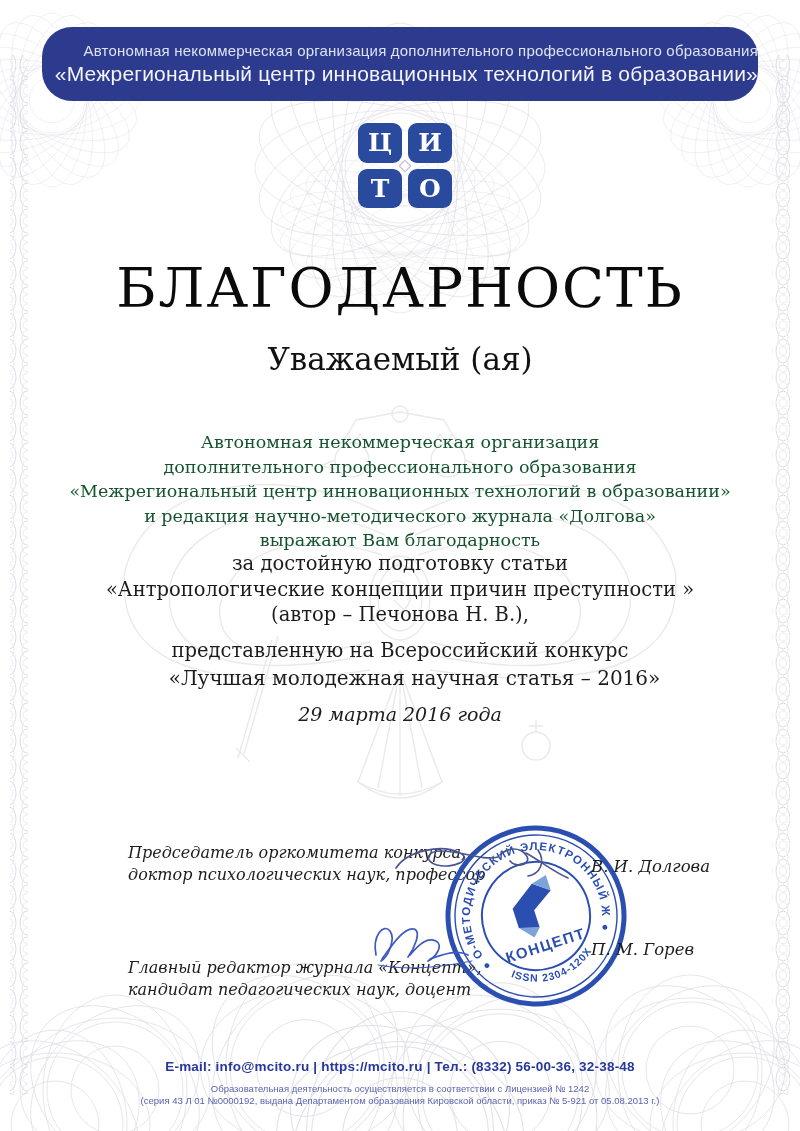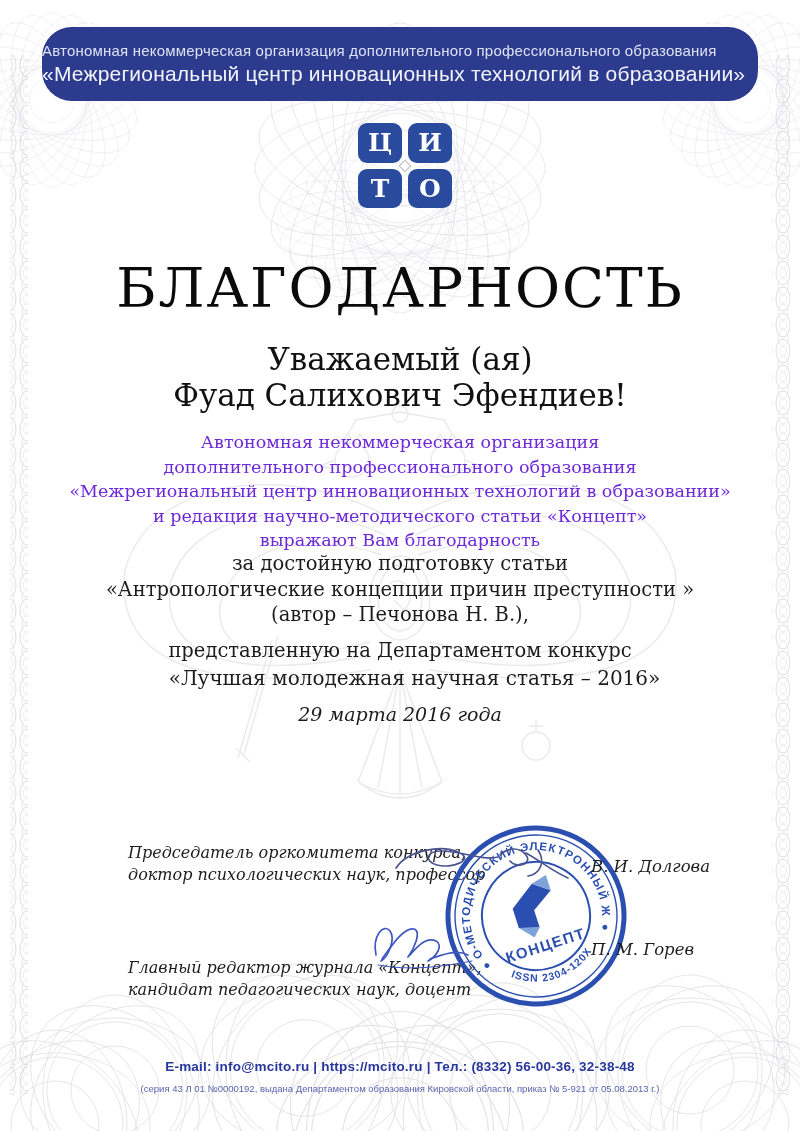--- a/index.html
+++ b/index.html
@@ -8,21 +8,21 @@
     position:relative; width:800px; height:1131px; margin:0 auto;
     background:#ffffff; overflow:hidden;
     font-family:"DejaVu Serif", serif; color:#141414;
   }
   .bg-svg { position:absolute; left:0; top:0; z-index:0; }
 
   
   .header-box {
     position:absolute; left:42px; top:27px; width:716px; height:74px;
     background:#2d3b8f; border-radius:30px; z-index:2;
-    display:flex; flex-direction:column; align-items:flex-start; justify-content:center;
+    display:flex; flex-direction:column; align-items:flex-end; justify-content:center;
     font-family:"Liberation Sans", sans-serif; text-align:center;
   }
   .header-line1 { font-size:15px; color:#dde1f2; letter-spacing:.2px; }
   .header-line2 { font-size:21px; color:#f3f4fb; margin-top:3px; letter-spacing:.2px; }
 
   
   .logo {
     position:absolute; left:358px; top:123px; width:94px; height:85px; z-index:2;
     display:grid; grid-template-columns:1fr 1fr; grid-template-rows:1fr 1fr; gap:6px;
   }
@@ -33,21 +33,21 @@
   .logo-diamond {
     position:absolute; left:50%; top:50%; width:9px; height:9px;
     transform:translate(-50%,-50%) rotate(45deg);
     background:#ffffff; border:1.5px solid #b7b7c3;
   }
 
   
   .abs-center { position:absolute; left:0; width:100%; text-align:center; z-index:2; }
   .title { top:256px; font-weight:normal; font-size:55px; letter-spacing:2px; color:#0a0a0a; }
   .salutation { top:341px; font-weight:normal; font-size:31px; line-height:36px; color:#111; }
-  .org-par { top:430px; font-size:17.5px; line-height:24.6px; color:#6d28d9; }
+  .org-par { top:430px; font-size:17.5px; line-height:24.6px; color:#14532d; }
   .reason { top:551px; font-size:19.5px; line-height:25.5px; color:#1c1c1c; }
   .reason .it { }
   .contest { top:638px; font-size:19.5px; line-height:25px; color:#1c1c1c; }
   .contest .big { font-weight:normal; font-size:20px; line-height:30px;padding-left:29px; }
   .date-line { top:703px; font-style:italic; font-size:19px; color:#1c1c1c; }
 
   
   .sig-role {
     position:absolute; left:128px; z-index:2;
     font-style:italic; font-size:16px; line-height:21.5px; color:#1c1c1c;
@@ -174,39 +174,38 @@
     <div class="logo-tile">И</div>
     <div class="logo-tile">Т</div>
     <div class="logo-tile">О</div>
     <div class="logo-diamond"></div>
   </div>
 
   <div class="abs-center title">БЛАГОДАРНОСТЬ</div>
 
   <div class="abs-center salutation">
     <div>Уважаемый (ая)</div>
-    <div>Фуад Салихович Эфендиев!</div>
   </div>
 
   <div class="abs-center org-par">
     <div>Автономная некоммерческая организация</div>
     <div>дополнительного профессионального образования</div>
     <div>«Межрегиональный центр инновационных технологий в образовании»</div>
-    <div>и редакция научно-методического статьи «Концепт»</div>
+    <div>и редакция научно-методического журнала «Долгова»</div>
     <div>выражают Вам благодарность</div>
   </div>
 
   <div class="abs-center reason">
     <div>за достойную подготовку статьи</div>
     <div class="it">«Антропологические концепции причин преступности »</div>
     <div>(автор – Печонова Н. В.),</div>
   </div>
 
   <div class="abs-center contest">
-    <div>представленную на Департаментом конкурс</div>
+    <div>представленную на Всероссийский конкурс</div>
     <div class="big">«Лучшая молодежная научная статья – 2016»</div>
   </div>
 
   <div class="abs-center date-line">29 марта 2016 года</div>
 
   <div class="sig-role sig-role-1">
     <div>Председатель оргкомитета конкурса,</div>
     <div>доктор психологических наук, профессор</div>
   </div>
   <svg class="sig-svg sig-svg-1" width="180" height="52" viewBox="0 0 180 52">
@@ -257,16 +256,17 @@
     </g>
     <g>
       <path d="M -20,6 L -20,-14 L 6,-32 L 22,-20 L 0,-6 L 0,12 Z" fill="#2b4fb0"></path>
       <path d="M 6,-32 L 22,-20 L 22,-36 Z" fill="#7ea3d8"></path>
       <path d="M -20,6 L 0,12 L -8,20 Z" fill="#7ea3d8"></path>
     </g>
   </svg>
 
   <div class="abs-center footer-contact">E-mail: info@mcito.ru |  https://mcito.ru | Тел.: (8332) 56-00-36, 32-38-48</div>
   <div class="abs-center footer-license">
+    <div>Образовательная деятельность осуществляется в соответствии с Лицензией № 1242</div>
     <div>(серия 43 Л 01 №0000192, выдана Департаментом образования Кировской области, приказ № 5-921 от 05.08.2013 г.)</div>
   </div>
 
 </div>
 
 </body></html>

